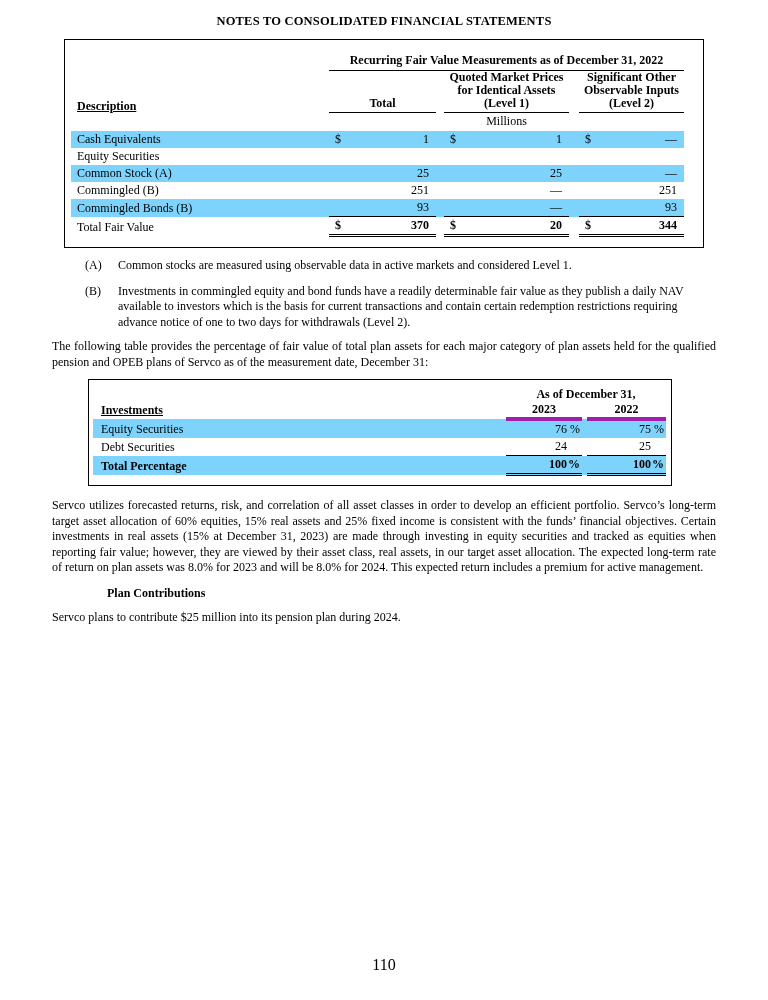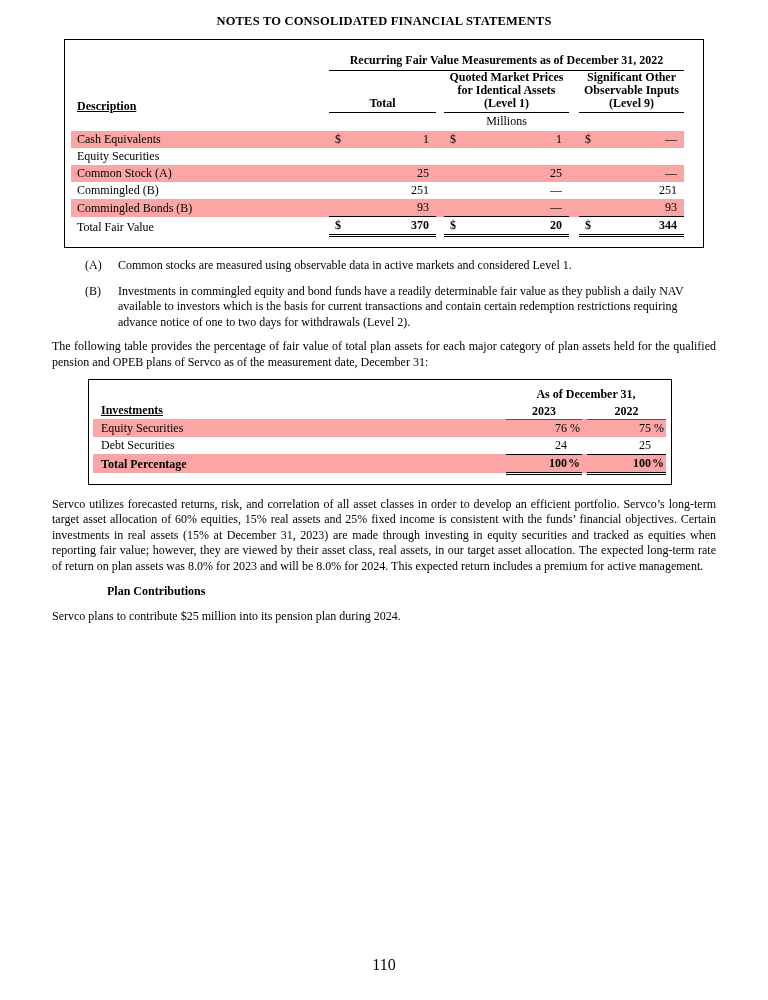--- a/index.html
+++ b/index.html
@@ -41,21 +41,21 @@
     padding:0 0 3px 0;
   }
   .colhead {
     font-weight:bold; text-align:center;
     border-bottom:1px solid #000;
     padding:0 2px 2px 2px;
   }
   .uline { text-decoration:underline; }
   .hdr-desc { font-weight:bold; padding-left:6px; }
   .units-cell { text-align:center; padding:2px 0 3px 0; }
-  .shade td { background:#fca5a5; }
+  .shade td { background:#7dd3fc; }
   .t1 .total-row .val {
     border-top:1px solid #000;
     border-bottom:3px double #000;
     font-weight:bold;
   }
 
   
   .footnote { display:flex; margin:10px 0 0 33px; line-height:15.5px; }
   .fn-label { width:33px; flex:none; }
   .fn-text { flex:1; }
@@ -71,21 +71,21 @@
     width:584px;
     margin:9px 0 0 36px;
     padding:8px 5px 9px 4px;
   }
   .t2 { width:573px; }
   .t2 td { vertical-align:bottom; }
   .t2 .name-cell { padding:2px 0 2px 8px; height:17px; }
   .t2 .sp2-cell { text-align:center; font-weight:bold; padding-bottom:1px; }
   .t2 .yearhead {
     font-weight:bold; text-align:center;
-    border-bottom:1px solid #a21caf;
+    border-bottom:4px solid #a21caf;
     padding-bottom:1px;
   }
   .t2 .val2 { text-align:right; padding:2px 2px 2px 0; height:17px; }
   .pct { display:inline-block; width:13px; text-align:right; }
   .t2 .t2-total .val2 {
     border-top:1px solid #000;
     border-bottom:3px double #000;
     font-weight:bold;
   }
   .t2 .t2-total .name-cell { font-weight:bold; }
@@ -123,21 +123,21 @@
         <td class="hdr-desc"><span class="uline">Description</span></td>
         <td class="colhead">Total</td>
         <td></td>
         <td class="colhead">
           <div>Quoted Market Prices for Identical Assets</div>
           <div>(Level 1)</div>
         </td>
         <td></td>
         <td class="colhead">
           <div>Significant Other Observable Inputs</div>
-          <div>(Level 9)</div>
+          <div>(Level 2)</div>
         </td>
       </tr>
       <tr>
         <td></td>
         <td class="units-cell" colspan="5">Millions</td>
       </tr>
 
       <tr class="shade">
         <td class="desc-cell">Cash Equivalents</td>
         <td class="val"><span class="sym">$</span><span>1</span></td>

